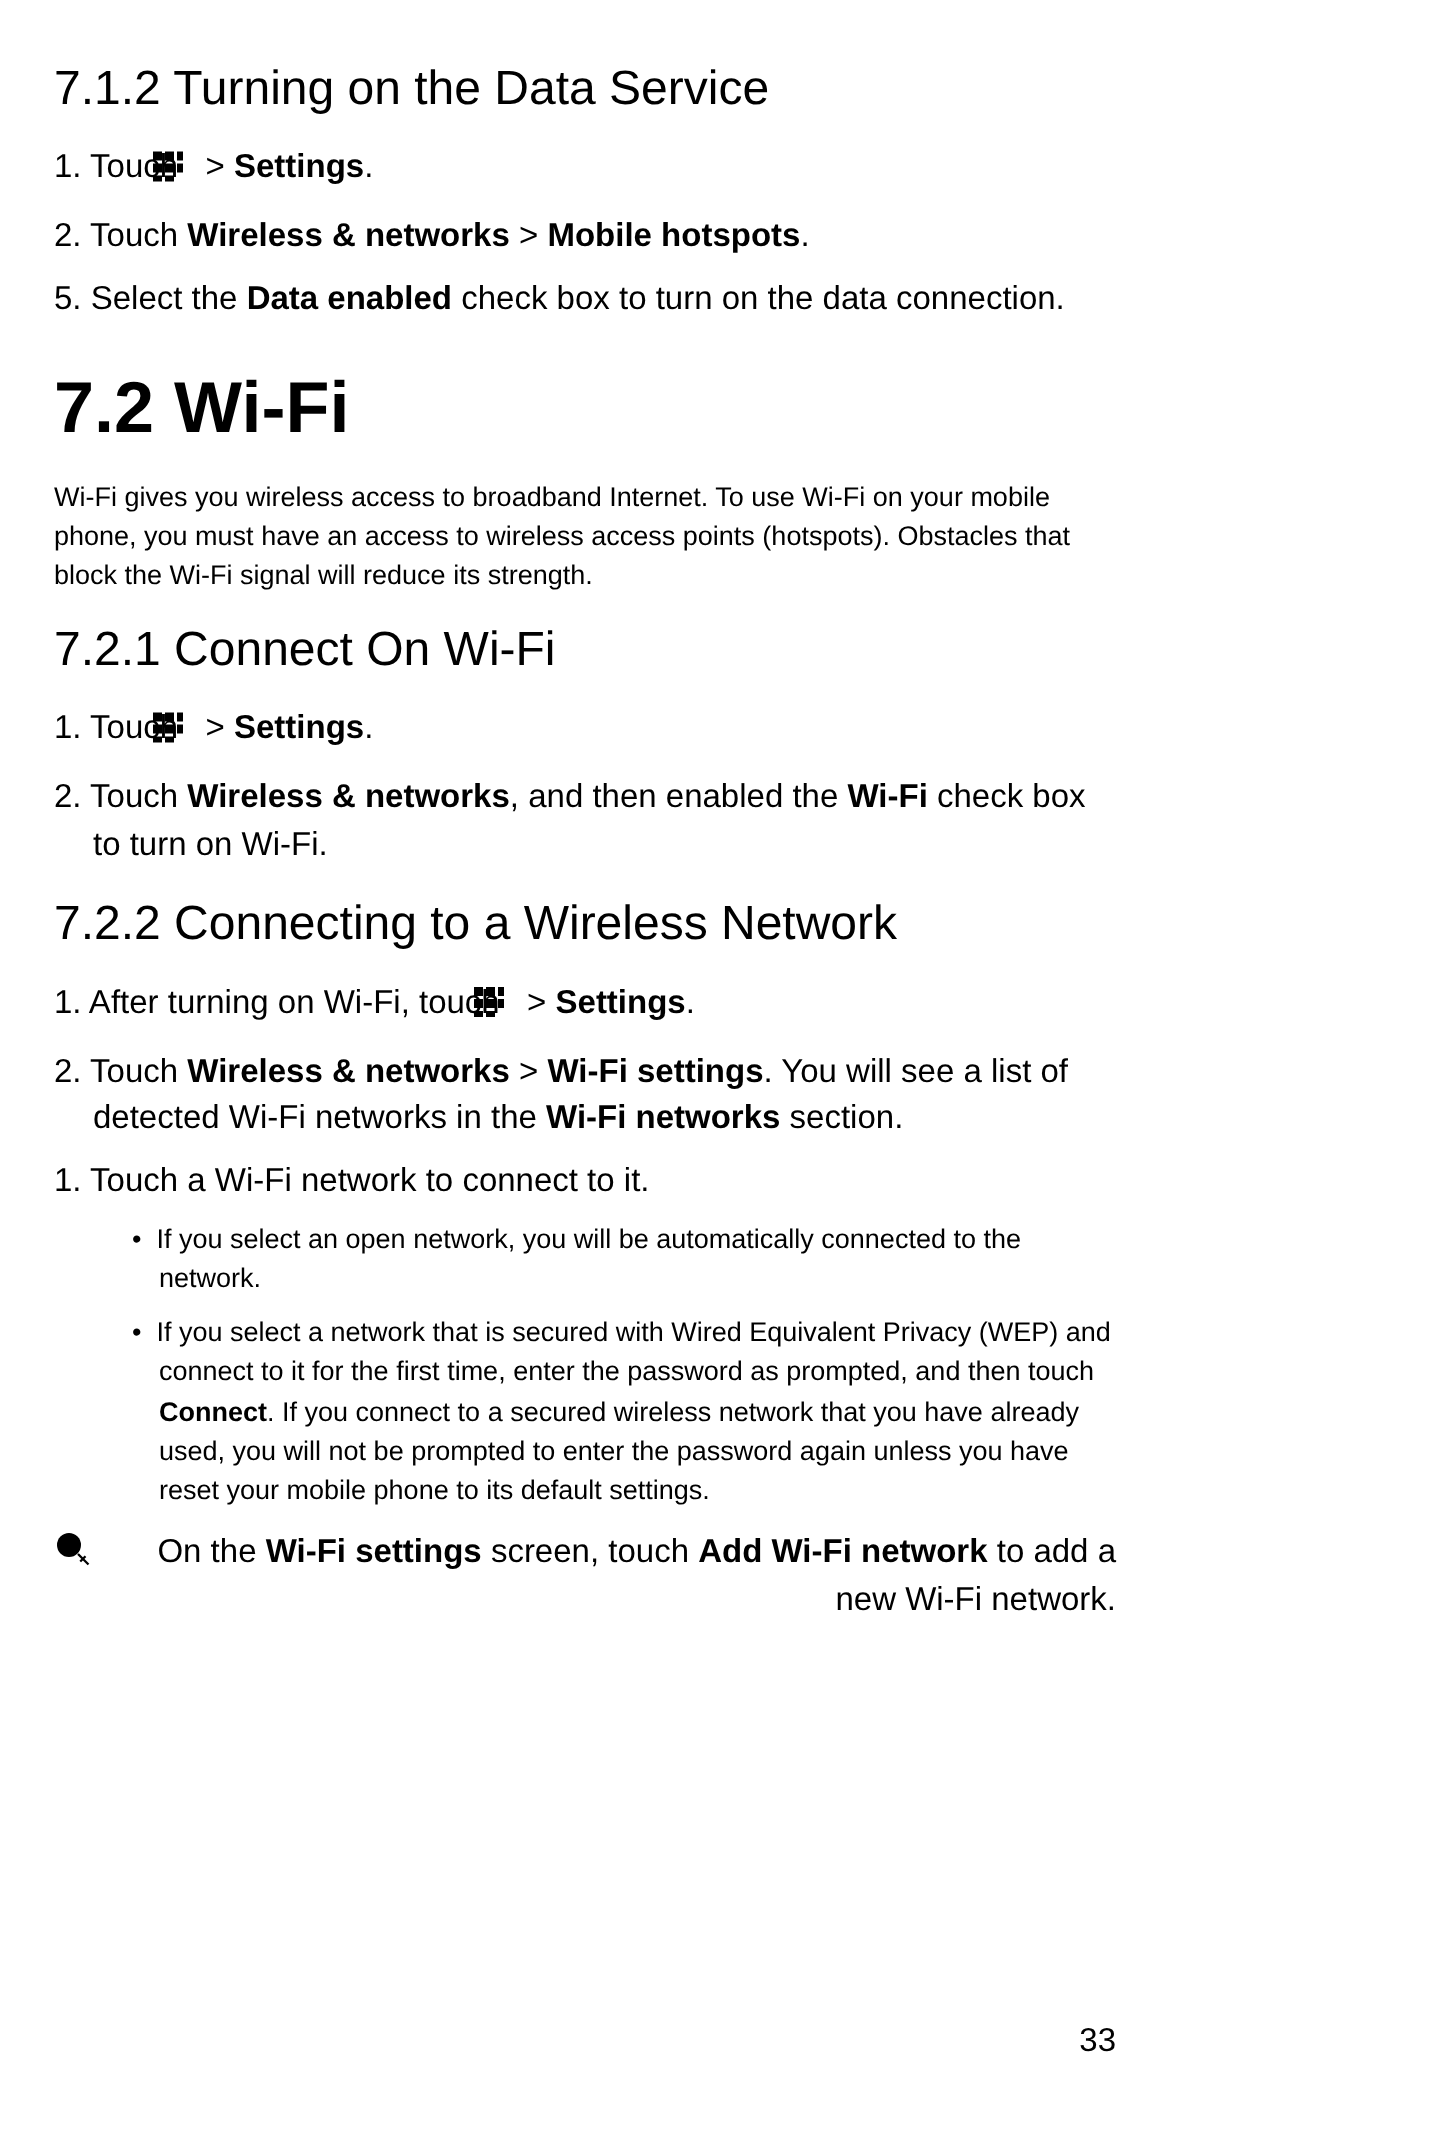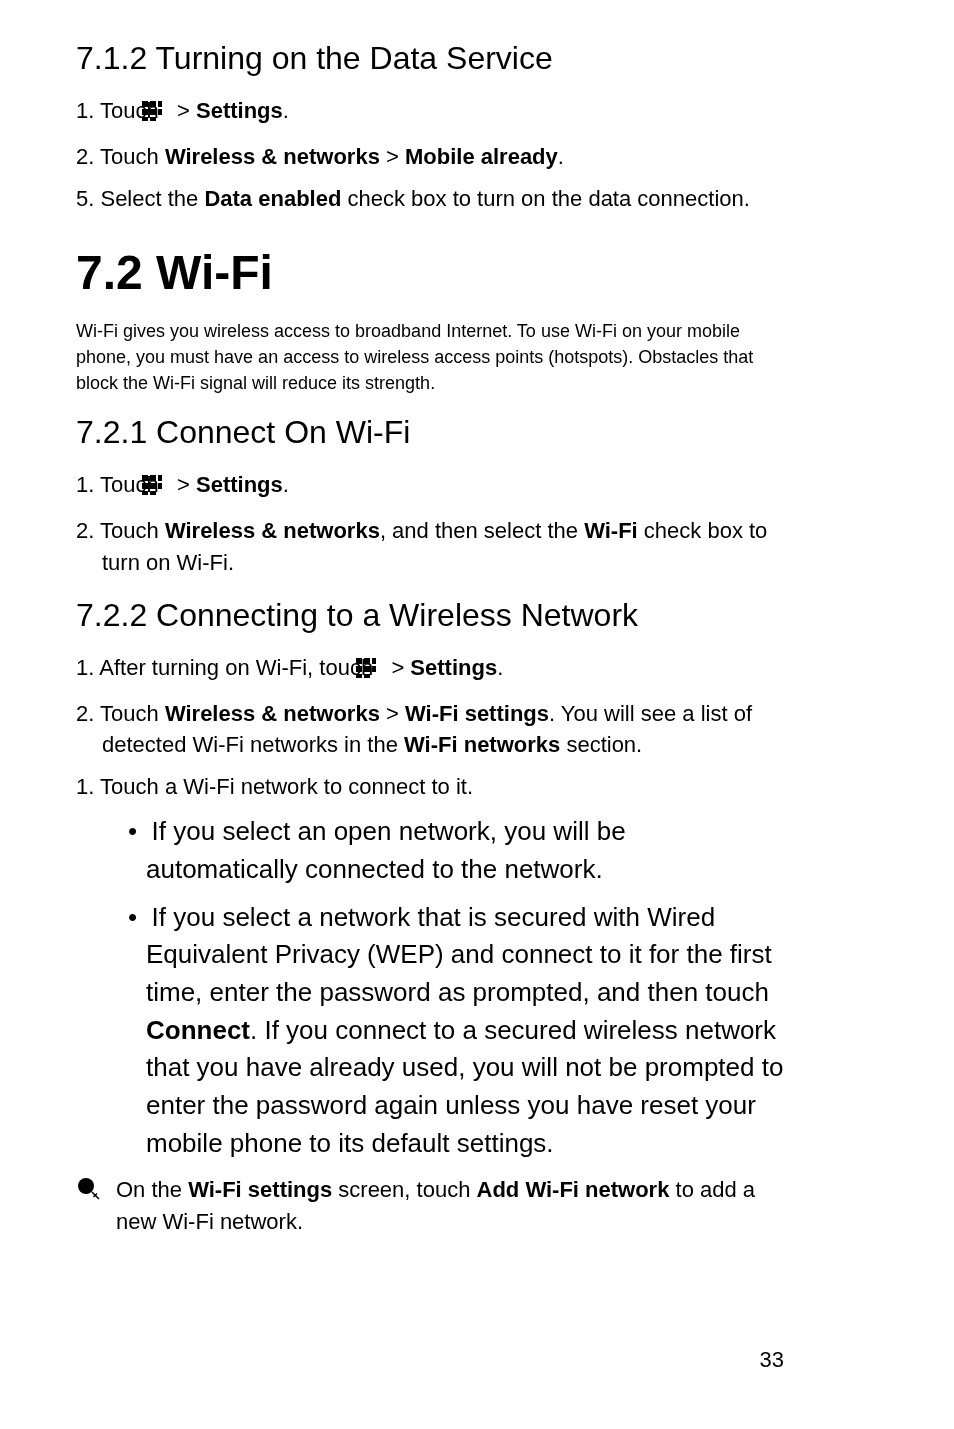--- a/index.html
+++ b/index.html
@@ -9,21 +9,20 @@
     font-family: Arial, Helvetica, sans-serif;
     color: #000;
     width: 954px;
   }
   .page {
     padding: 40px 80px 40px 36px;
     box-sizing: border-box;
     width: 824px;
     min-height: 1429px;
     position: relative;
-    margin-left: 40px;
   }
   .h2 {
     font-size: 32px;
     font-weight: 400;
     margin: 0 0 18px 0;
   }
   .h1 {
     font-size: 48px;
     font-weight: 700;
     margin: 30px 0 18px 0;
@@ -34,31 +33,32 @@
     margin: 0 0 14px 0;
   }
   .step {
     font-size: 22px;
     line-height: 1.45;
     margin: 0 0 10px 0;
     padding-left: 26px;
     text-indent: -26px;
   }
   .bullet {
-    font-size: 26px;
+    font-size: 18px;
     line-height: 1.45;
     margin: 0 0 10px 0;
     padding-left: 70px;
     text-indent: -18px;
   }
   .tip {
     display: flex;
     align-items: flex-start;
     gap: 14px;
     margin-top: 12px;
+    text-align: right;
   }
   .tip-text {
     font-size: 22px;
     line-height: 1.45;
     flex: 1;
   }
   b { font-weight: 700; }
   .page-num {
     position: absolute;
     bottom: 56px;
@@ -95,21 +95,21 @@
             <rect x="17" y="9" width="4" height="6"></rect>
             <rect x="1" y="17" width="6" height="4"></rect>
             <rect x="9" y="17" width="6" height="4"></rect>
           </g>
         </svg>
     </span>
     <span> &gt; </span><b>Settings</b><span>.</span>
   </div>
 
   <div class="step">
-    <span>2. Touch </span><b>Wireless &amp; networks</b><span> &gt; </span><b>Mobile already</b><span>.</span>
+    <span>2. Touch </span><b>Wireless &amp; networks</b><span> &gt; </span><b>Mobile hotspots</b><span>.</span>
   </div>
 
   <div class="step">
     <span>5. Select the </span><b>Data enabled</b><span> check box to turn on the data connection.</span>
   </div>
 
   <div class="h1">7.2  Wi-Fi</div>
   <div class="para">Wi-Fi gives you wireless access to broadband Internet. To use Wi-Fi on your mobile phone, you must have an access to wireless access points (hotspots). Obstacles that block the Wi-Fi signal will reduce its strength.</div>
 
   <div class="h2" style="margin-top:18px;">7.2.1  Connect On Wi-Fi</div>
@@ -127,21 +127,21 @@
             <rect x="17" y="9" width="4" height="6"></rect>
             <rect x="1" y="17" width="6" height="4"></rect>
             <rect x="9" y="17" width="6" height="4"></rect>
           </g>
         </svg>
     </span>
     <span> &gt; </span><b>Settings</b><span>.</span>
   </div>
 
   <div class="step">
-    <span>2. Touch </span><b>Wireless &amp; networks</b><span>, and then select the </span><b>Wi-Fi</b><span> check box to turn on Wi-Fi.</span>
+    <span>2. Touch </span><b>Wireless &amp; networks</b><span>, and then enabled the </span><b>Wi-Fi</b><span> check box to turn on Wi-Fi.</span>
   </div>
 
   <div class="h2" style="margin-top:18px;">7.2.2  Connecting to a Wireless Network</div>
 
   <div class="step">
     <span>1. After turning on Wi-Fi, touch </span>
     <span class="icon-apps">
       <svg width="22" height="22" viewBox="0 0 22 22">
           <g fill="#000">
             <rect x="1" y="1" width="6" height="6"></rect>

